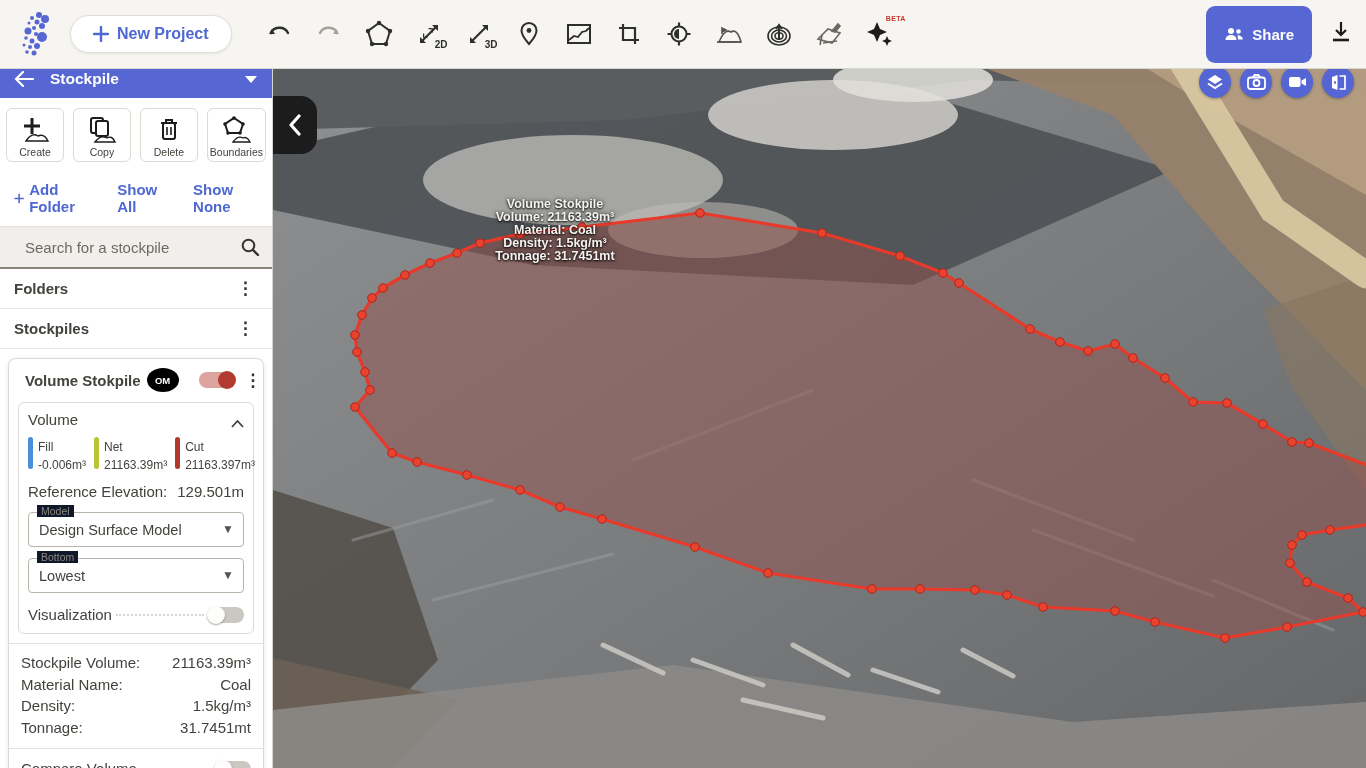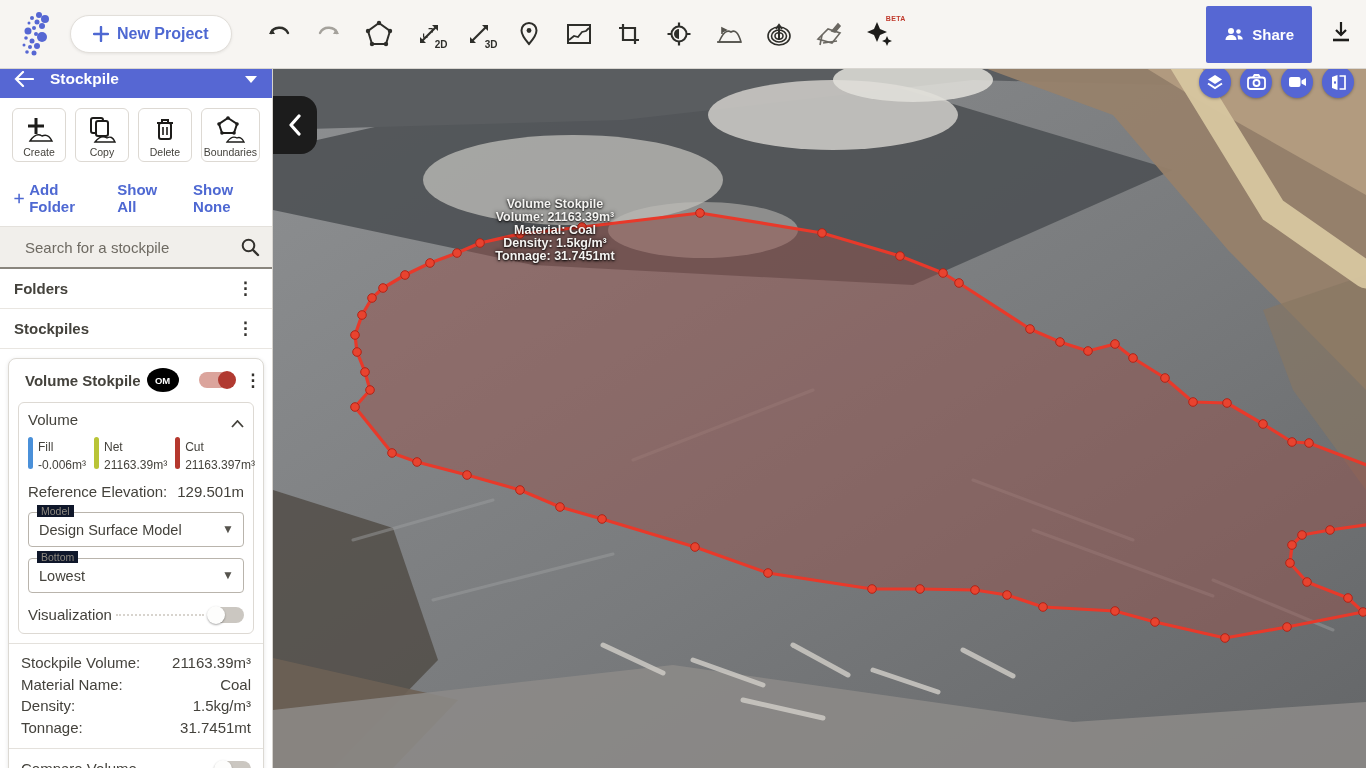--- a/index.html
+++ b/index.html
@@ -15,29 +15,29 @@
     border:1px solid #e2dfda; border-radius:24px; padding:9px 22px;
     color:#4e68d2; font-size:16px; font-weight:bold; box-shadow:0 1px 3px rgba(0,0,0,.08); cursor:pointer; }
   .tools { display:flex; align-items:center; gap:8px; margin-left:26px; }
   .tool { width:42px; height:42px; display:flex; align-items:center; justify-content:center;
     position:relative; cursor:pointer; border-radius:6px; }
   .tool svg { display:block; }
   .tool .sub { position:absolute; right:2px; bottom:5px; font-size:10px; font-weight:bold; color:#2e2e2a; }
   .beta-tag { position:absolute; top:2px; right:-6px; color:#c0392b; font-size:7px; font-weight:bold; letter-spacing:.3px; }
   .topbar-right { margin-left:auto; display:flex; align-items:center; gap:18px; }
   .share-btn { display:flex; align-items:center; gap:8px; background:#5667d3; color:#fff;
-    font-size:15px; font-weight:bold; padding:20px 18px; border-radius:2px; cursor:pointer;text-align:center; }
+    font-size:15px; font-weight:bold; padding:20px 18px; border-radius:9px; cursor:pointer;text-align:center; }
 
   
   .sidebar { position:absolute; left:0; top:60px; width:273px; height:708px;
     background:#fff; border-right:1px solid #d6d3ce; z-index:20; overflow:hidden; }
   .sb-header { height:38px; background:#5667d3; display:flex; align-items:center;
     color:#fff; padding:0 14px; gap:16px; }
   .sb-header .title { font-size:15.5px; font-weight:bold; flex:1; }
-  .sb-actions { display:flex; gap:9px; padding:10px 12px 8px;text-align:right; }
+  .sb-actions { display:flex; gap:9px; padding:10px 6px 8px;text-align:right; }
   .sb-action { flex:1; border:1px solid #ddd9d3; border-radius:6px; background:#fff;
     display:flex; flex-direction:column; align-items:center; justify-content:flex-end;
     height:54px; padding:4px 2px 3px; cursor:pointer; }
   .sb-action .lbl { font-size:10.5px; color:#44423c; margin-top:2px; }
   .sb-links { display:flex; align-items:center; gap:26px; padding:11px 14px;
     border-bottom:1px solid #e4e1dc; color:#4e68d2; font-size:15px; font-weight:bold; }
   .sb-links .lk { cursor:pointer; display:flex; align-items:center; gap:5px; }
   .search-wrap { position:relative; background:#f1efeb; border-bottom:2px solid #89857d; }
   .search-wrap input { width:100%; height:40px; border:0; background:transparent;
     padding:0 40px 0 25px; font-size:15px; color:#44423c; outline:none;

